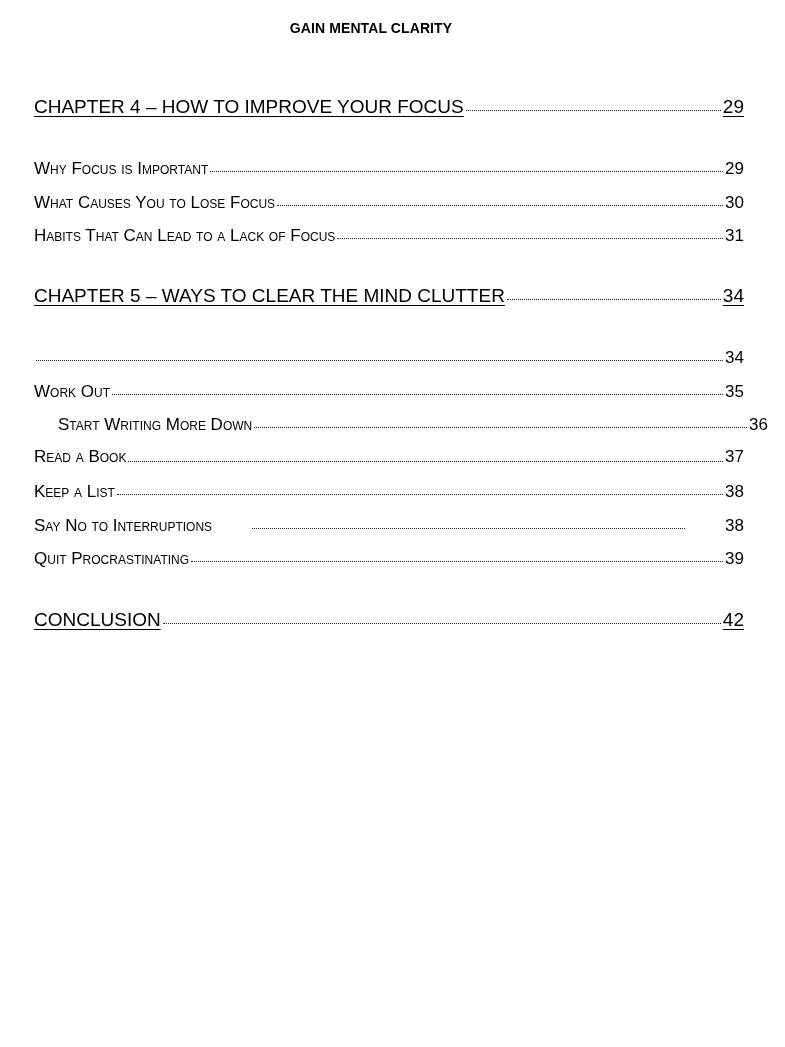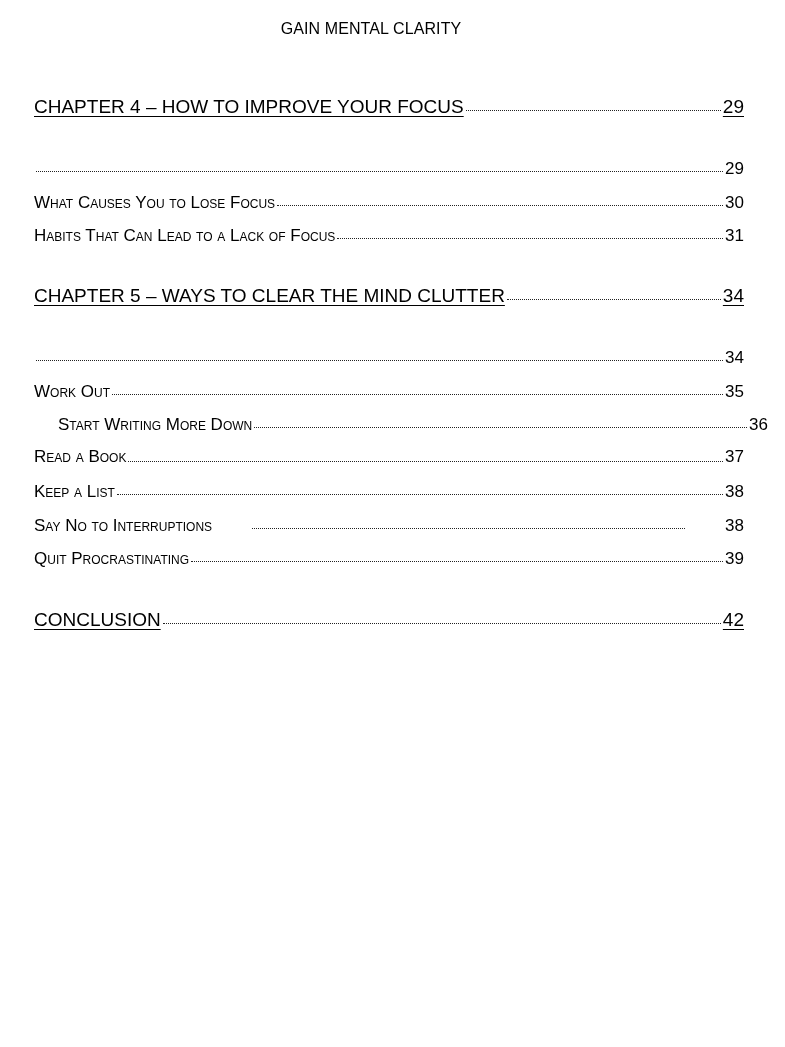--- a/index.html
+++ b/index.html
@@ -14,22 +14,23 @@
       overflow: hidden;
       font-family: "Liberation Sans", "DejaVu Sans", sans-serif;
       color: #000000;
     }
     .header {
       position: absolute;
       top: 20px;
       left: 0;
       width: 742px;
       text-align: center;
-      font-size: 16px;
+      font-size: 14px;
       letter-spacing: 0.1px;
+      font-weight: bold;
     }
     .toc {
       position: absolute;
       left: 34px;
       width: 710px;
       top: 0;
     }
     .toc-entry {
       position: absolute;
       left: 0;
@@ -85,20 +86,21 @@
 
 <div class="toc">
 
   <div class="toc-entry chapter" style="top:94px;">
     <span class="title">CHAPTER 4 – HOW TO IMPROVE YOUR FOCUS</span>
     <span class="leader"></span>
     <span class="page">29</span>
   </div>
 
   <div class="toc-entry section" style="top:157px;">
+    <span class="title">Why Focus is Important</span>
     <span class="leader"></span>
     <span class="page">29</span>
   </div>
   <div class="toc-entry section" style="top:191px;">
     <span class="title">What Causes You to Lose Focus</span>
     <span class="leader"></span>
     <span class="page">30</span>
   </div>
   <div class="toc-entry section" style="top:224px;">
     <span class="title">Habits That Can Lead to a Lack of Focus</span>

